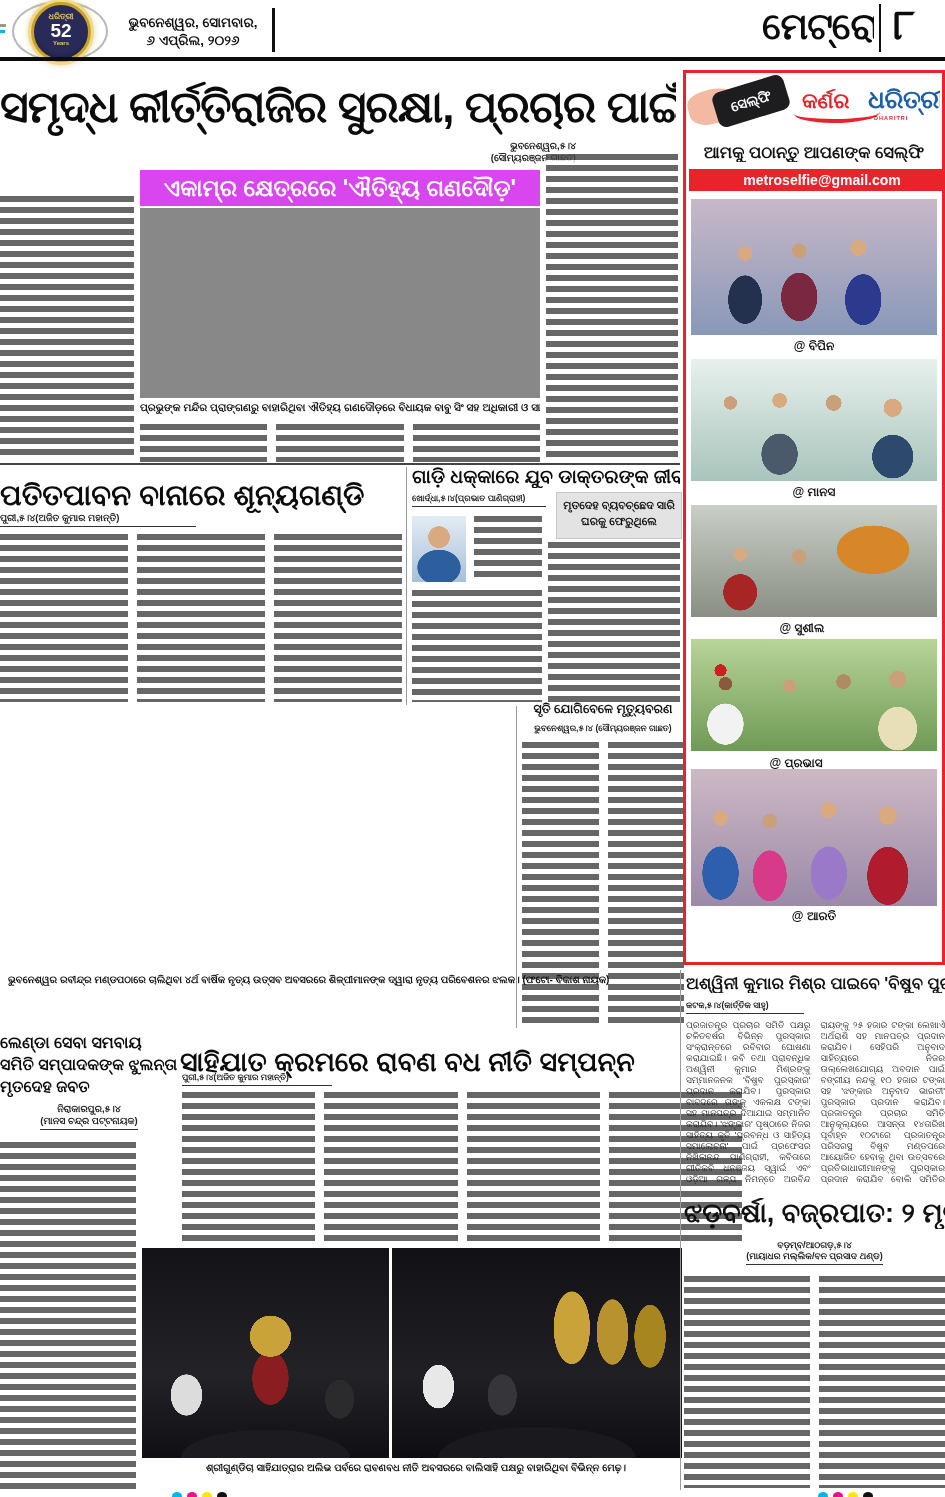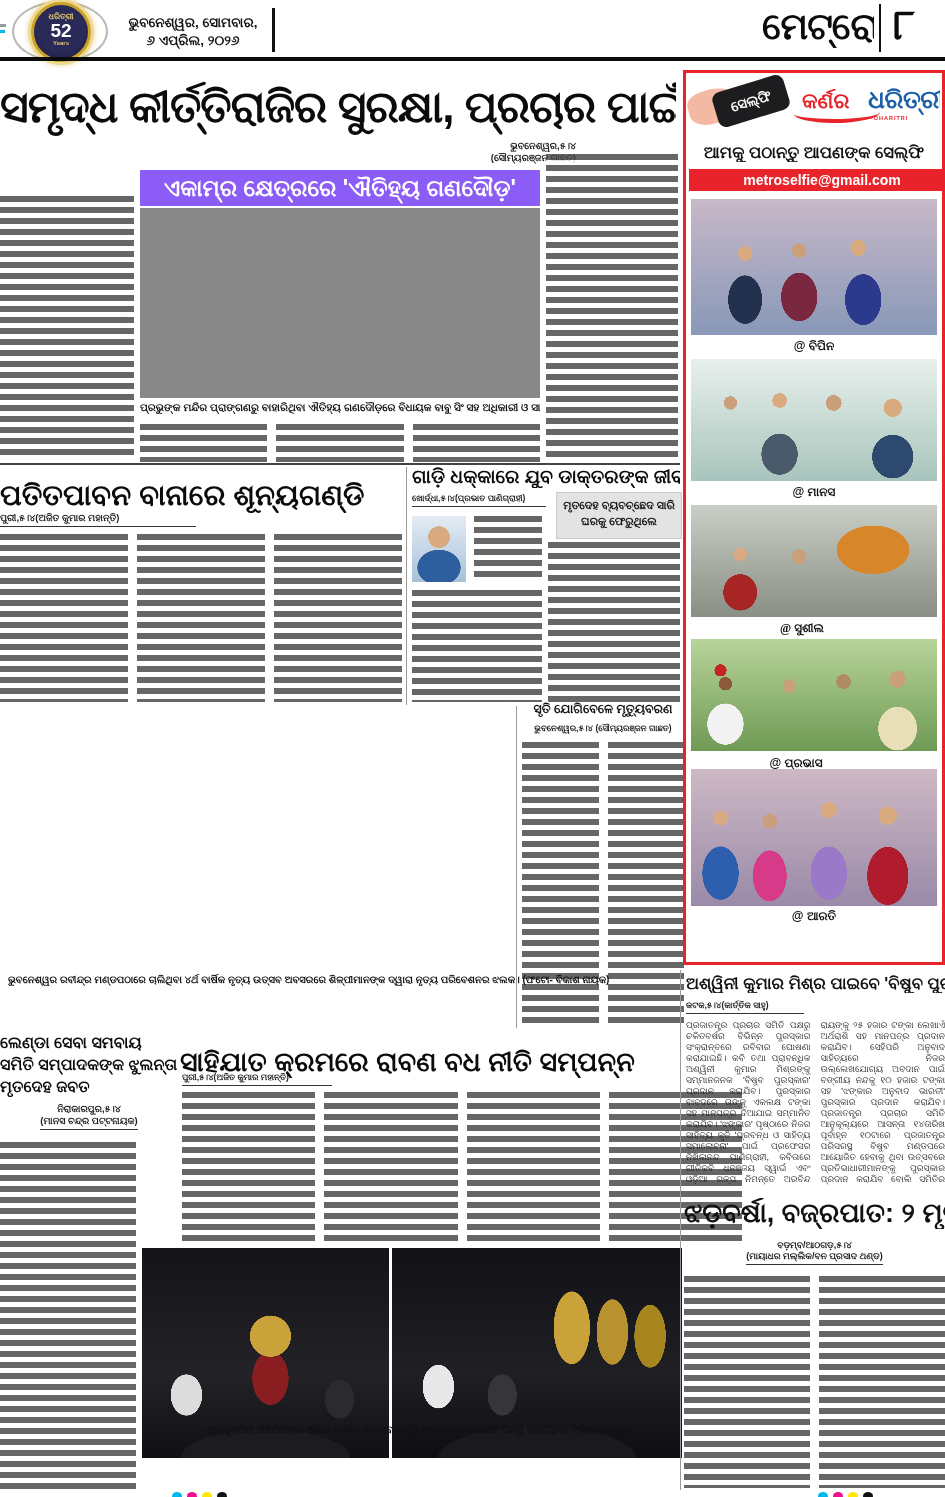--- a/index.html
+++ b/index.html
@@ -12,21 +12,21 @@
   .rt{text-align:right;}
   
   .hl-xl{font-size:44px;font-weight:bold;letter-spacing:-1px;color:#0b0b0b;}
   .hl-lg{font-size:29px;font-weight:bold;color:#0b0b0b;margin-top:9px;}
   .hl-md{font-size:19px;font-weight:bold;color:#0b0b0b;}
   .hl-sm{font-size:16px;font-weight:bold;color:#0b0b0b;line-height:22px;}
   .byline{font-size:9.5px;font-weight:bold;color:#222;}
   .underl{border-bottom:1px solid #333;padding-bottom:2px;}
   .cap{font-size:10.5px;font-weight:bold;color:#111;}
   
-  .kicker{background:#8b5cf6;color:#fff;font-weight:bold;font-size:23px;
+  .kicker{background:#d946ef;color:#fff;font-weight:bold;font-size:23px;
           line-height:36px;text-align:center;}
   
   .ft{background:repeating-linear-gradient(to bottom,#454545 0px,#454545 6px,#ffffff 6px,#ffffff 11px);opacity:.82;}
   .cols{display:flex;gap:9px;}
   .cols > div{flex:1;}
   .vline{background:#9a9a9a;width:1px;}
   .hline{background:#444;height:2px;}
   
   .ph{overflow:hidden;background:#888;}
   .ph .blob{position:absolute;border-radius:48% 48% 42% 42%;}
@@ -191,21 +191,21 @@
       linear-gradient(#141418,#232327 60%,#101014);"></div>
   <div class="abs ph" style="left:392px;top:1248px;width:290px;height:210px;
     background-image:
       radial-gradient(ellipse 30px 60px at 62% 38%,#caa23a 0 60%,transparent 61%),
       radial-gradient(ellipse 26px 54px at 76% 40%,#b8922f 0 60%,transparent 61%),
       radial-gradient(ellipse 26px 52px at 89% 42%,#a8861f 0 60%,transparent 61%),
       radial-gradient(ellipse 26px 36px at 16% 66%,#e8e8e8 0 60%,transparent 61%),
       radial-gradient(ellipse 24px 34px at 38% 70%,#35353a 0 60%,transparent 61%),
       radial-gradient(ellipse 140px 44px at 50% 100%,#1a1a1e 0 70%,transparent 71%),
       linear-gradient(#121216,#1f1f24 60%,#0e0e12);"></div>
-  <div class="abs ctr cap nw" style="left:150px;top:1424px;width:532px;font-size:10px;">ଶ୍ରୀଗୁଣ୍ଡିଚା ସାହିଯାତ୍ରାର ଅଲିଭ ପର୍ବରେ ରାବଣବଧ ନୀତି ଅବସରରେ ବାଲିସାହି ପକ୍ଷରୁ ବାହାରିଥିବା ବିଭିନ୍ନ ମେଢ଼।</div>
+  <div class="abs ctr cap nw" style="left:150px;top:1462px;width:532px;font-size:10px;">ଶ୍ରୀଗୁଣ୍ଡିଚା ସାହିଯାତ୍ରାର ଅଲିଭ ପର୍ବରେ ରାବଣବଧ ନୀତି ଅବସରରେ ବାଲିସାହି ପକ୍ଷରୁ ବାହାରିଥିବା ବିଭିନ୍ନ ମେଢ଼।</div>
 
   <div class="abs" id="selfie-box" style="left:683px;top:70px;width:256px;height:889px;">
     <div class="abs" style="left:0;top:0;width:256px;height:66px;background:#fff;">
       <div class="hand" style="left:2px;top:16px;"></div>
       <div class="phone" style="left:28px;top:10px;"><span>ସେଲ୍ଫି</span></div>
       <span class="abs brand-corner nw" style="left:116px;top:16px;width:62px;">କର୍ଣର</span>
       <div class="swoosh" style="left:108px;top:30px;"></div>
       <span class="abs brand-paper nw" style="left:182px;top:12px;width:72px;">ଧରିତ୍ରୀ</span>
       <span class="abs brand-sub" style="left:188px;top:42px;">DHARITRI</span>
     </div>
@@ -235,21 +235,21 @@
     <div class="abs selfie-cap" style="left:0;top:412px;width:256px;">@ ମାନସ</div>
 
     <div class="abs ph" style="left:5px;top:432px;width:246px;height:112px;
       background-image:
         radial-gradient(circle 11px at 20% 44%,#d9a97f 0 60%,transparent 61%),
         radial-gradient(circle 12px at 44% 46%,#caa07a 0 60%,transparent 61%),
         radial-gradient(ellipse 60px 40px at 74% 40%,#d8862a 0 60%,transparent 61%),
         radial-gradient(ellipse 40px 16px at 74% 30%,#fff 0 60%,transparent 61%),
         radial-gradient(ellipse 28px 30px at 20% 78%,#a82525 0 60%,transparent 61%),
         linear-gradient(#c9cec6,#8a8f85);"></div>
-    <div class="abs selfie-cap" style="left:0;top:548px;width:232px;font-family:Liberation Serif, serif;">@ ସୁଶୀଲ</div>
+    <div class="abs selfie-cap" style="left:0;top:548px;width:232px;">@ ସୁଶୀଲ</div>
 
     <div class="abs ph" style="left:5px;top:566px;width:246px;height:112px;
       background-image:
         radial-gradient(circle 11px at 14% 40%,#8a5a3a 0 60%,transparent 61%),
         radial-gradient(circle 10px at 12% 28%,#c82222 0 60%,transparent 61%),
         radial-gradient(circle 11px at 40% 42%,#caa07a 0 60%,transparent 61%),
         radial-gradient(circle 12px at 62% 38%,#b08a62 0 60%,transparent 61%),
         radial-gradient(circle 14px at 84% 36%,#caa07a 0 60%,transparent 61%),
         radial-gradient(ellipse 30px 34px at 14% 76%,#f2f2f2 0 60%,transparent 61%),
         radial-gradient(ellipse 32px 36px at 84% 80%,#e8dfb8 0 60%,transparent 61%),

